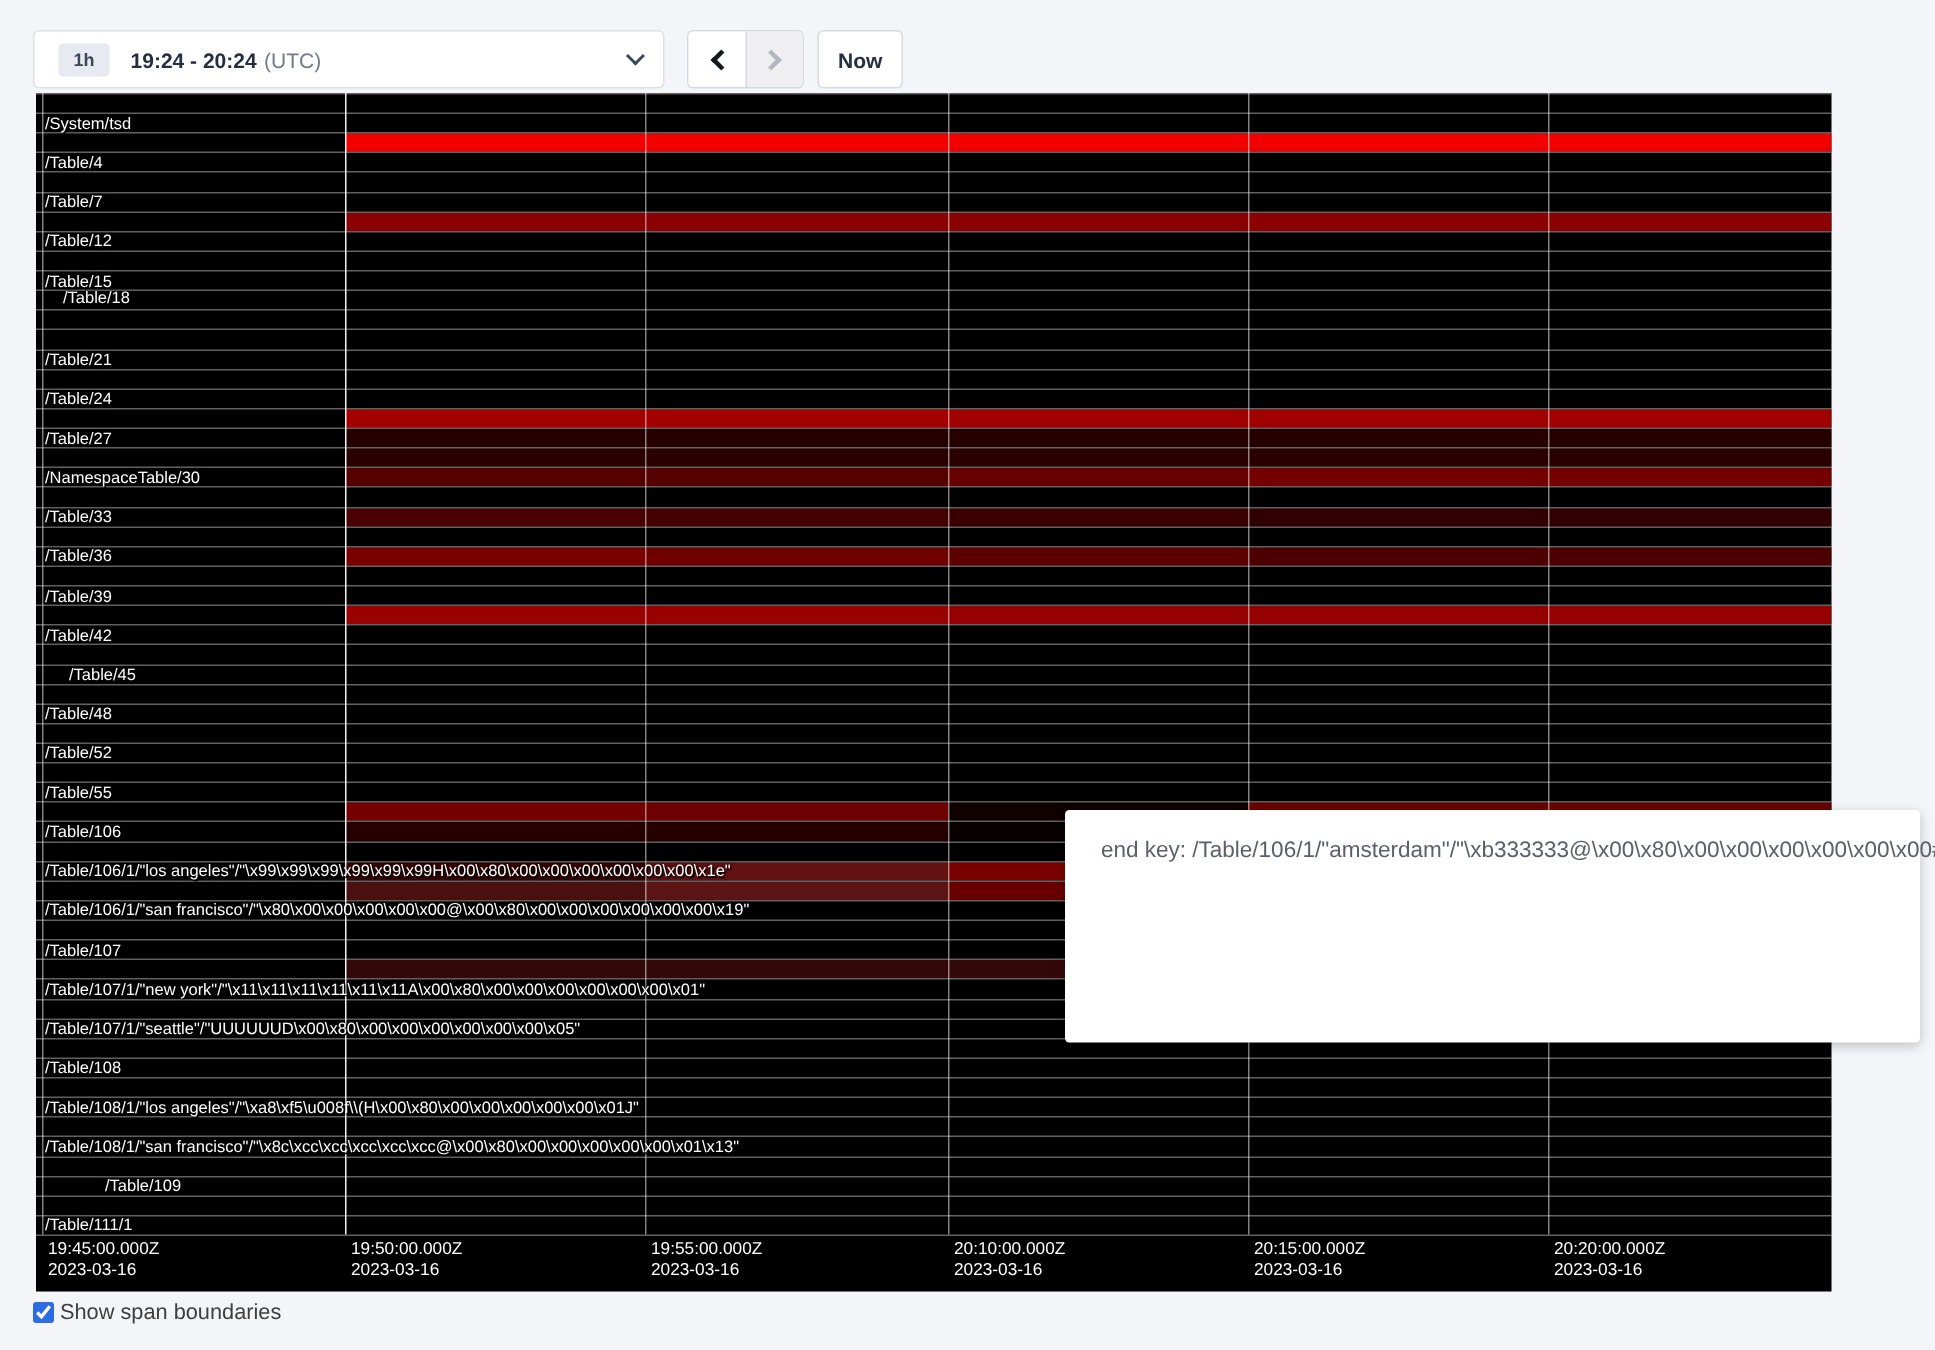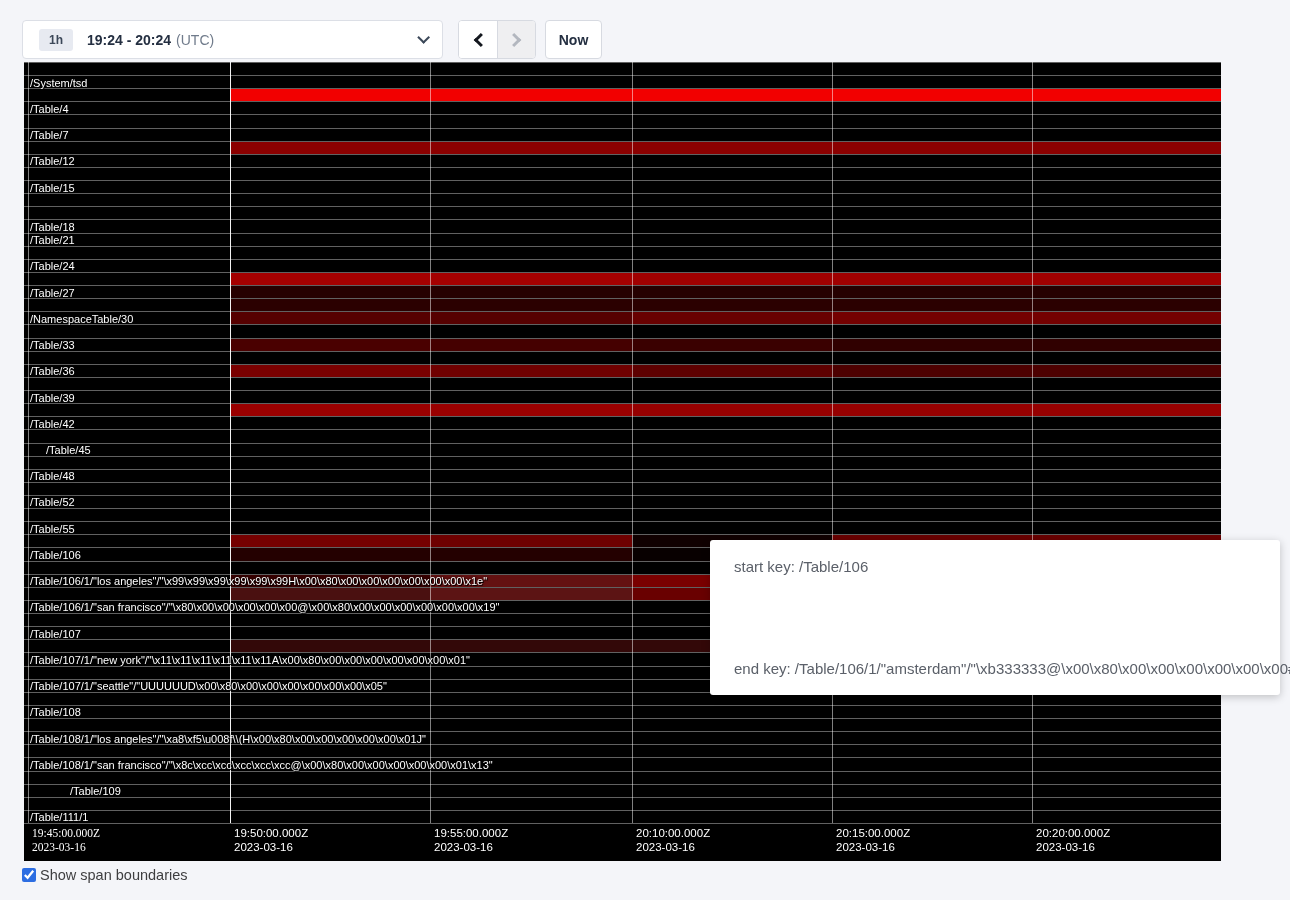--- a/index.html
+++ b/index.html
@@ -230,21 +230,21 @@
     <div class="kv-vline bright" style="left: 206px;"></div>
     <div class="kv-vline" style="left: 406px;"></div>
     <div class="kv-vline" style="left: 608px;"></div>
     <div class="kv-vline" style="left: 808px;"></div>
     <div class="kv-vline" style="left: 1008px;"></div>
     <div class="kv-label" style="left: 6px; top: 14.6207px;">/System/tsd</div>
     <div class="kv-label" style="left: 6px; top: 40.8621px;">/Table/4</div>
     <div class="kv-label" style="left: 6px; top: 67.1034px;">/Table/7</div>
     <div class="kv-label" style="left: 6px; top: 93.3448px;">/Table/12</div>
     <div class="kv-label" style="left: 6px; top: 119.586px; text-align: center;">/Table/15</div>
-    <div class="kv-label" style="left: 6px; top: 159px;">/Table/18</div>
+    <div class="kv-label" style="left: 6px; top: 131px; padding-left: 12px;">/Table/18</div>
     <div class="kv-label" style="left: 6px; top: 172.069px;">/Table/21</div>
     <div class="kv-label" style="left: 6px; top: 198.31px;">/Table/24</div>
     <div class="kv-label" style="left: 6px; top: 224.552px;">/Table/27</div>
     <div class="kv-label" style="left: 6px; top: 250.793px;">/NamespaceTable/30</div>
     <div class="kv-label" style="left: 6px; top: 277.034px;">/Table/33</div>
     <div class="kv-label" style="left: 6px; top: 303.276px;">/Table/36</div>
     <div class="kv-label" style="left: 6px; top: 329.517px;">/Table/39</div>
     <div class="kv-label" style="left: 6px; top: 355.759px;">/Table/42</div>
     <div class="kv-label" style="left: 6px; top: 382px; margin-left: 16px;">/Table/45</div>
     <div class="kv-label" style="left: 6px; top: 408.241px;">/Table/48</div>
@@ -254,21 +254,21 @@
     <div class="kv-label" style="left: 6px; top: 513.207px;">/Table/106/1/"los angeles"/"\x99\x99\x99\x99\x99\x99H\x00\x80\x00\x00\x00\x00\x00\x00\x1e"</div>
     <div class="kv-label" style="left: 6px; top: 539.448px;">/Table/106/1/"san francisco"/"\x80\x00\x00\x00\x00\x00@\x00\x80\x00\x00\x00\x00\x00\x00\x19"</div>
     <div class="kv-label" style="left: 6px; top: 565.69px;">/Table/107</div>
     <div class="kv-label" style="left: 6px; top: 591.931px;">/Table/107/1/"new york"/"\x11\x11\x11\x11\x11\x11A\x00\x80\x00\x00\x00\x00\x00\x00\x01"</div>
     <div class="kv-label" style="left: 6px; top: 618.172px;">/Table/107/1/"seattle"/"UUUUUUD\x00\x80\x00\x00\x00\x00\x00\x00\x05"</div>
     <div class="kv-label" style="left: 6px; top: 644.414px;">/Table/108</div>
     <div class="kv-label" style="left: 6px; top: 670.655px;">/Table/108/1/"los angeles"/"\xa8\xf5\u008f\\(H\x00\x80\x00\x00\x00\x00\x00\x01J"</div>
     <div class="kv-label" style="left: 6px; top: 696.897px;">/Table/108/1/"san francisco"/"\x8c\xcc\xcc\xcc\xcc\xcc@\x00\x80\x00\x00\x00\x00\x00\x01\x13"</div>
     <div class="kv-label" style="left: 6px; top: 723.138px; padding-left: 40px;">/Table/109</div>
     <div class="kv-label" style="left: 6px; top: 749.379px;">/Table/111/1</div>
-    <div class="kv-axis-label" style="left: 8px; font-family: Liberation Serif, serif;">
+    <div class="kv-axis-label" style="left: 8px;">
       <div>19:45:00.000Z</div>
       <div>2023-03-16</div>
     </div>
     <div class="kv-axis-label" style="left: 210px;">
       <div>19:50:00.000Z</div>
       <div>2023-03-16</div>
     </div>
     <div class="kv-axis-label" style="left: 410px;">
       <div>19:55:00.000Z</div>
       <div>2023-03-16</div>
@@ -281,20 +281,19 @@
       <div>20:15:00.000Z</div>
       <div>2023-03-16</div>
     </div>
     <div class="kv-axis-label" style="left: 1012px;">
       <div>20:20:00.000Z</div>
       <div>2023-03-16</div>
     </div>
   </div>
 
 <div class="kv-tooltip">
-  <div class="kv-tooltip-line">start key: /Table/106</div>
   <div class="kv-tooltip-line">end key: /Table/106/1/"amsterdam"/"\xb333333@\x00\x80\x00\x00\x00\x00\x00\x00#"</div>
 </div>
 
 <div class="footer-row">
   <input type="checkbox" id="spanbound" checked="" style="">
   <label for="spanbound">Show span boundaries</label>
 </div>
 
 </body></html>

